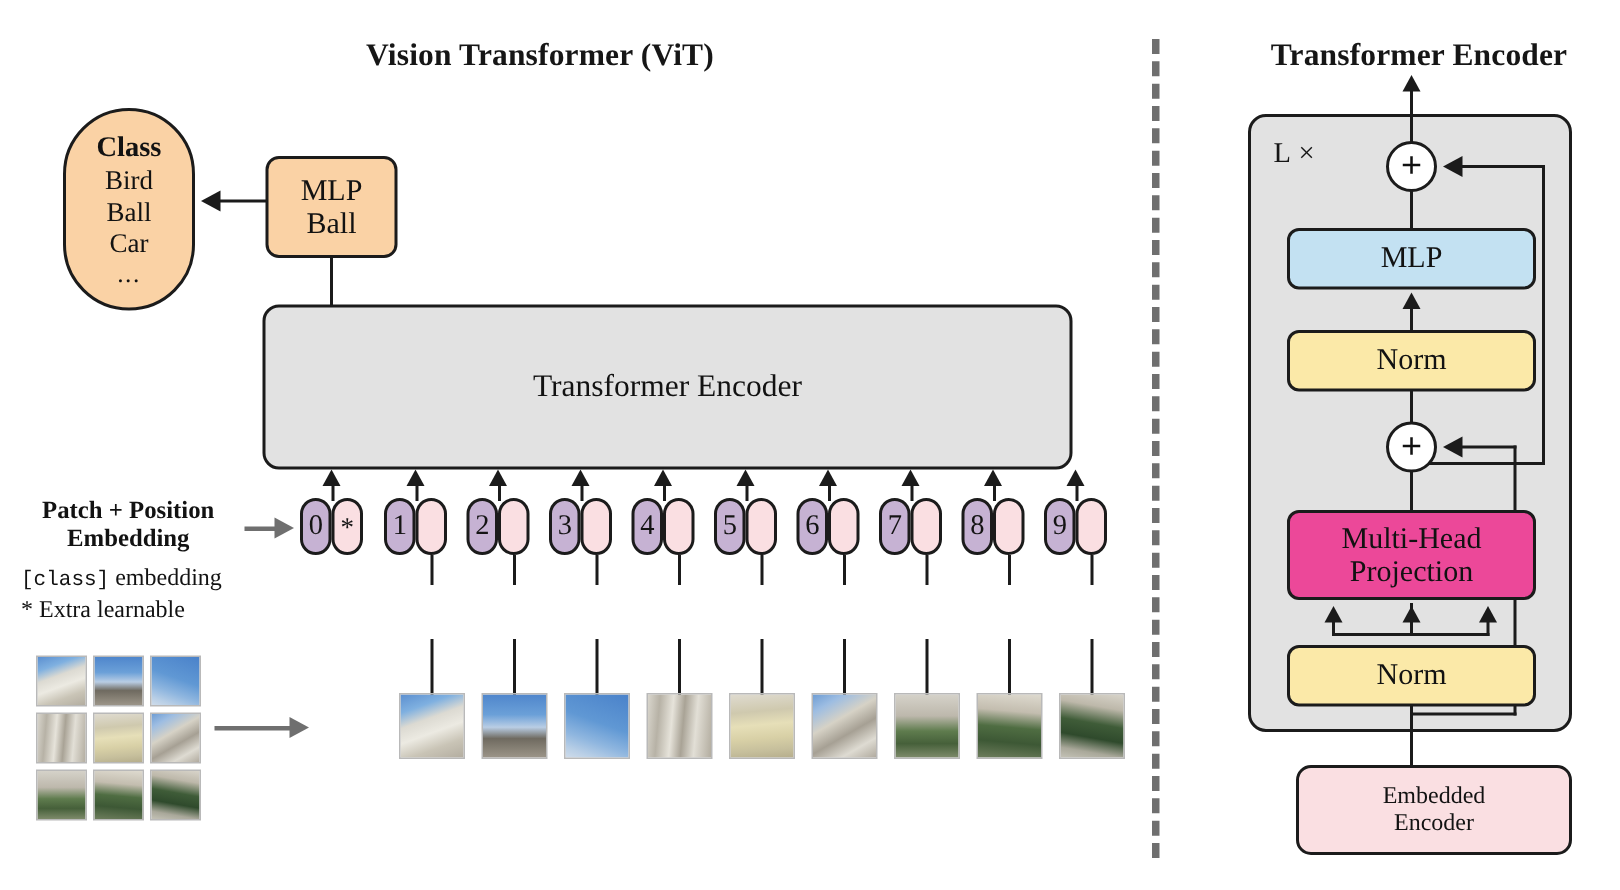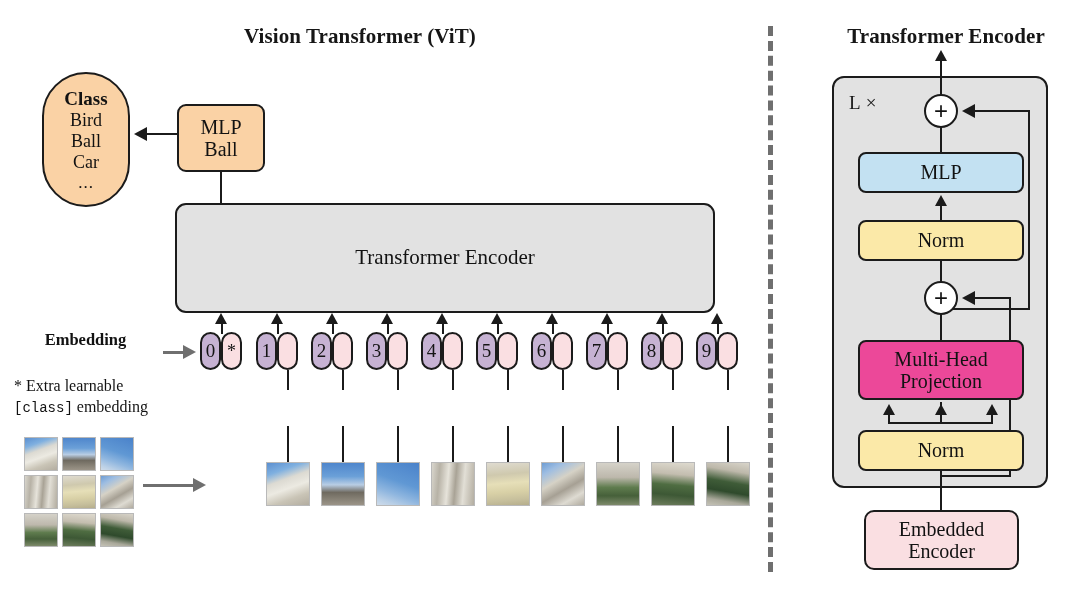--- a/index.html
+++ b/index.html
@@ -250,29 +250,30 @@
         <div class="tok-purple">8</div>
         <div class="tok-pink"></div>
       </div>
       <div class="abs" style="left: 696px; top: 332px; display: flex;">
         <div class="tok-purple">9</div>
         <div class="tok-pink"></div>
       </div>
     </div>
 
   <div class="abs lbl-bold" style="left:8px; top:330px; width:155px;">
+    <div>Patch + Position</div>
     <div>Embedding</div>
   </div>
 
   <div class="abs gline" style="left:163px; top:351px; width:22px;"></div>
   <div class="abs arrow-right-g" style="left:183px; top:345px;"></div>
 
   <div class="abs lbl-note" style="left:14px; top:376px; width:180px;">
+    <div><span class="mono">[class]</span><span> embedding</span></div>
     <div>* Extra learnable</div>
-    <div><span class="mono">[class]</span><span> embedding</span></div>
   </div>
 
   <div id="token-stems">
       <div class="abs vline" style="left: 287px; top: 370px; height: 20px;"></div>
       <div class="abs vline" style="left: 342px; top: 370px; height: 20px;"></div>
       <div class="abs vline" style="left: 397px; top: 370px; height: 20px;"></div>
       <div class="abs vline" style="left: 452px; top: 370px; height: 20px;"></div>
       <div class="abs vline" style="left: 507px; top: 370px; height: 20px;"></div>
       <div class="abs vline" style="left: 562px; top: 370px; height: 20px;"></div>
       <div class="abs vline" style="left: 617px; top: 370px; height: 20px;"></div>
@@ -382,20 +383,20 @@
   <div class="abs arrow-up" style="left:883px; top:404px;"></div>
   <div class="abs arrow-up" style="left:935px; top:404px;"></div>
   <div class="abs arrow-up" style="left:986px; top:404px;"></div>
 
   <div class="abs box box-yellow" style="left:858px; top:430px; width:166px; height:41px; font-size:20px; border-radius:8px;">
     <span>Norm</span>
   </div>
 
   <div class="abs vline" style="left:940px; top:470px; height:42px;"></div>
 
-  <div class="abs box box-pink" style="left:864px; top:510px; width:155px; height:60px; font-size:20px; border-radius:10px;">
+  <div class="abs box box-pink" style="left:864px; top:510px; width:184px; height:60px; font-size:16px; border-radius:10px;">
     <div>
       <div>Embedded</div>
       <div>Encoder</div>
     </div>
   </div>
 
 </div>
 
 </body></html>

